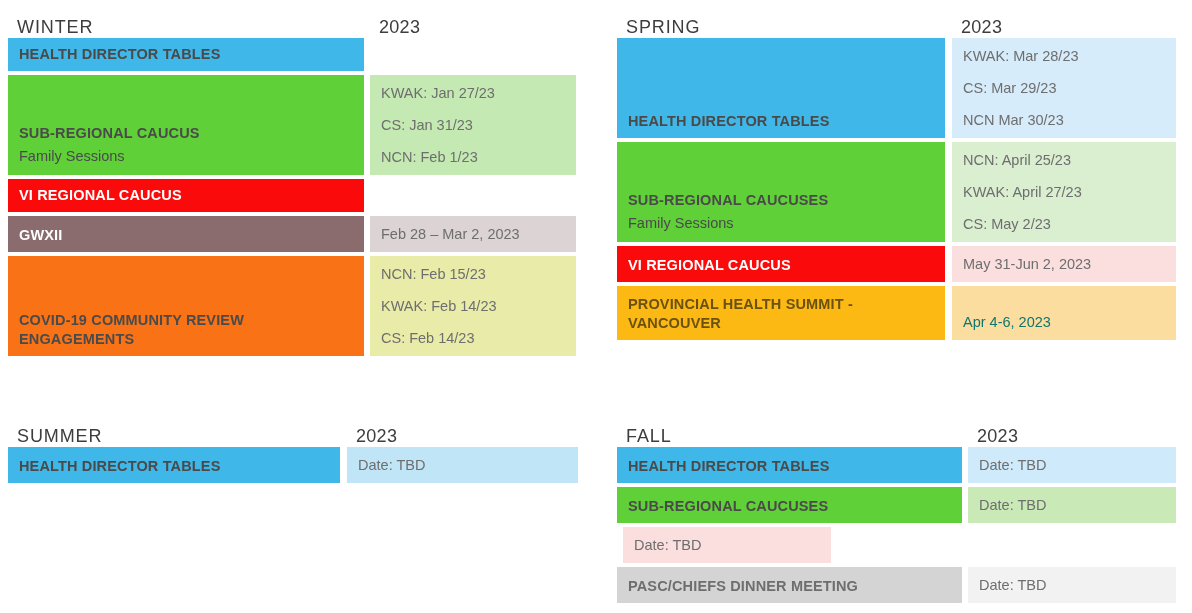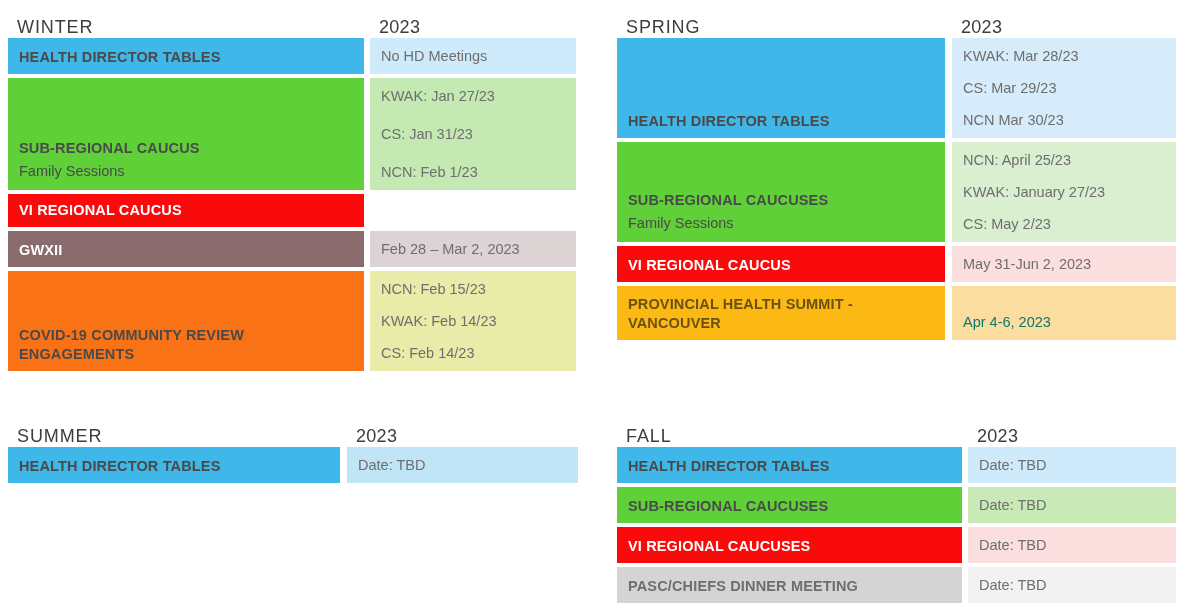--- a/index.html
+++ b/index.html
@@ -122,31 +122,28 @@
   <div class="head">
     <div class="season">WINTER</div>
     <div class="year">2023</div>
   </div>
   <div class="rows">
       <div class="row">
         <div class="cell-label" style="background: rgb(63, 183, 232); color: rgb(74, 74, 74); min-height: 30px;">
           <div class="title">HEALTH DIRECTOR TABLES</div>
         </div>
         <div class="gutter"></div>
-        <div class="cell-date" style="background: rgb(207, 234, 251); color: rgb(110, 110, 110); min-height: 30px;">
-          <div class="dline">No HD Meetings</div>
-        </div>
       </div>
       <div class="row">
         <div class="cell-label" style="background: rgb(95, 208, 55); color: rgb(74, 74, 74); min-height: 96px;">
           <div class="title">SUB-REGIONAL CAUCUS</div>
           <div class="sub">Family Sessions</div>
         </div>
         <div class="gutter"></div>
-        <div class="cell-date" style="background: rgb(196, 233, 178); color: rgb(110, 110, 110); min-height: 96px; gap: 6px;">
+        <div class="cell-date" style="background: rgb(196, 233, 178); color: rgb(110, 110, 110); min-height: 96px;">
           <div class="dline">KWAK: Jan 27/23</div>
           <div class="dline">CS: Jan 31/23</div>
           <div class="dline">NCN: Feb 1/23</div>
         </div>
       </div>
       <div class="row">
         <div class="cell-label" style="background: rgb(250, 10, 10); color: rgb(255, 255, 255); min-height: 30px;">
           <div class="title">VI REGIONAL CAUCUS</div>
         </div>
         <div class="gutter"></div>
@@ -192,21 +189,21 @@
         </div>
       </div>
       <div class="row">
         <div class="cell-label" style="background: rgb(95, 208, 55); color: rgb(74, 74, 74); min-height: 96px;">
           <div class="title">SUB-REGIONAL CAUCUSES</div>
           <div class="sub">Family Sessions</div>
         </div>
         <div class="gutter"></div>
         <div class="cell-date" style="background: rgb(218, 238, 208); color: rgb(110, 110, 110); min-height: 96px;">
           <div class="dline">NCN: April 25/23</div>
-          <div class="dline">KWAK: January 27/23</div>
+          <div class="dline">KWAK: April 27/23</div>
           <div class="dline">CS: May 2/23</div>
         </div>
       </div>
       <div class="row">
         <div class="cell-label" style="background: rgb(250, 10, 10); color: rgb(255, 255, 255); min-height: 32px;">
           <div class="title">VI REGIONAL CAUCUS</div>
         </div>
         <div class="gutter"></div>
         <div class="cell-date" style="background: rgb(251, 222, 222); color: rgb(110, 110, 110); min-height: 32px;">
           <div class="dline">May 31-Jun 2, 2023</div>
@@ -260,23 +257,20 @@
       <div class="row">
         <div class="cell-label" style="background: rgb(95, 208, 55); color: rgb(74, 74, 74); min-height: 30px;">
           <div class="title">SUB-REGIONAL CAUCUSES</div>
         </div>
         <div class="gutter"></div>
         <div class="cell-date" style="background: rgb(201, 234, 182); color: rgb(110, 110, 110); min-height: 30px;">
           <div class="dline">Date: TBD</div>
         </div>
       </div>
       <div class="row">
-        <div class="cell-label" style="background: rgb(250, 10, 10); color: rgb(255, 255, 255); min-height: 30px;">
-          <div class="title">VI REGIONAL CAUCUSES</div>
-        </div>
         <div class="gutter"></div>
         <div class="cell-date" style="background: rgb(251, 222, 222); color: rgb(110, 110, 110); min-height: 30px;">
           <div class="dline">Date: TBD</div>
         </div>
       </div>
       <div class="row">
         <div class="cell-label" style="background: rgb(212, 212, 212); color: rgb(110, 110, 110); min-height: 30px;">
           <div class="title">PASC/CHIEFS DINNER MEETING</div>
         </div>
         <div class="gutter"></div>

